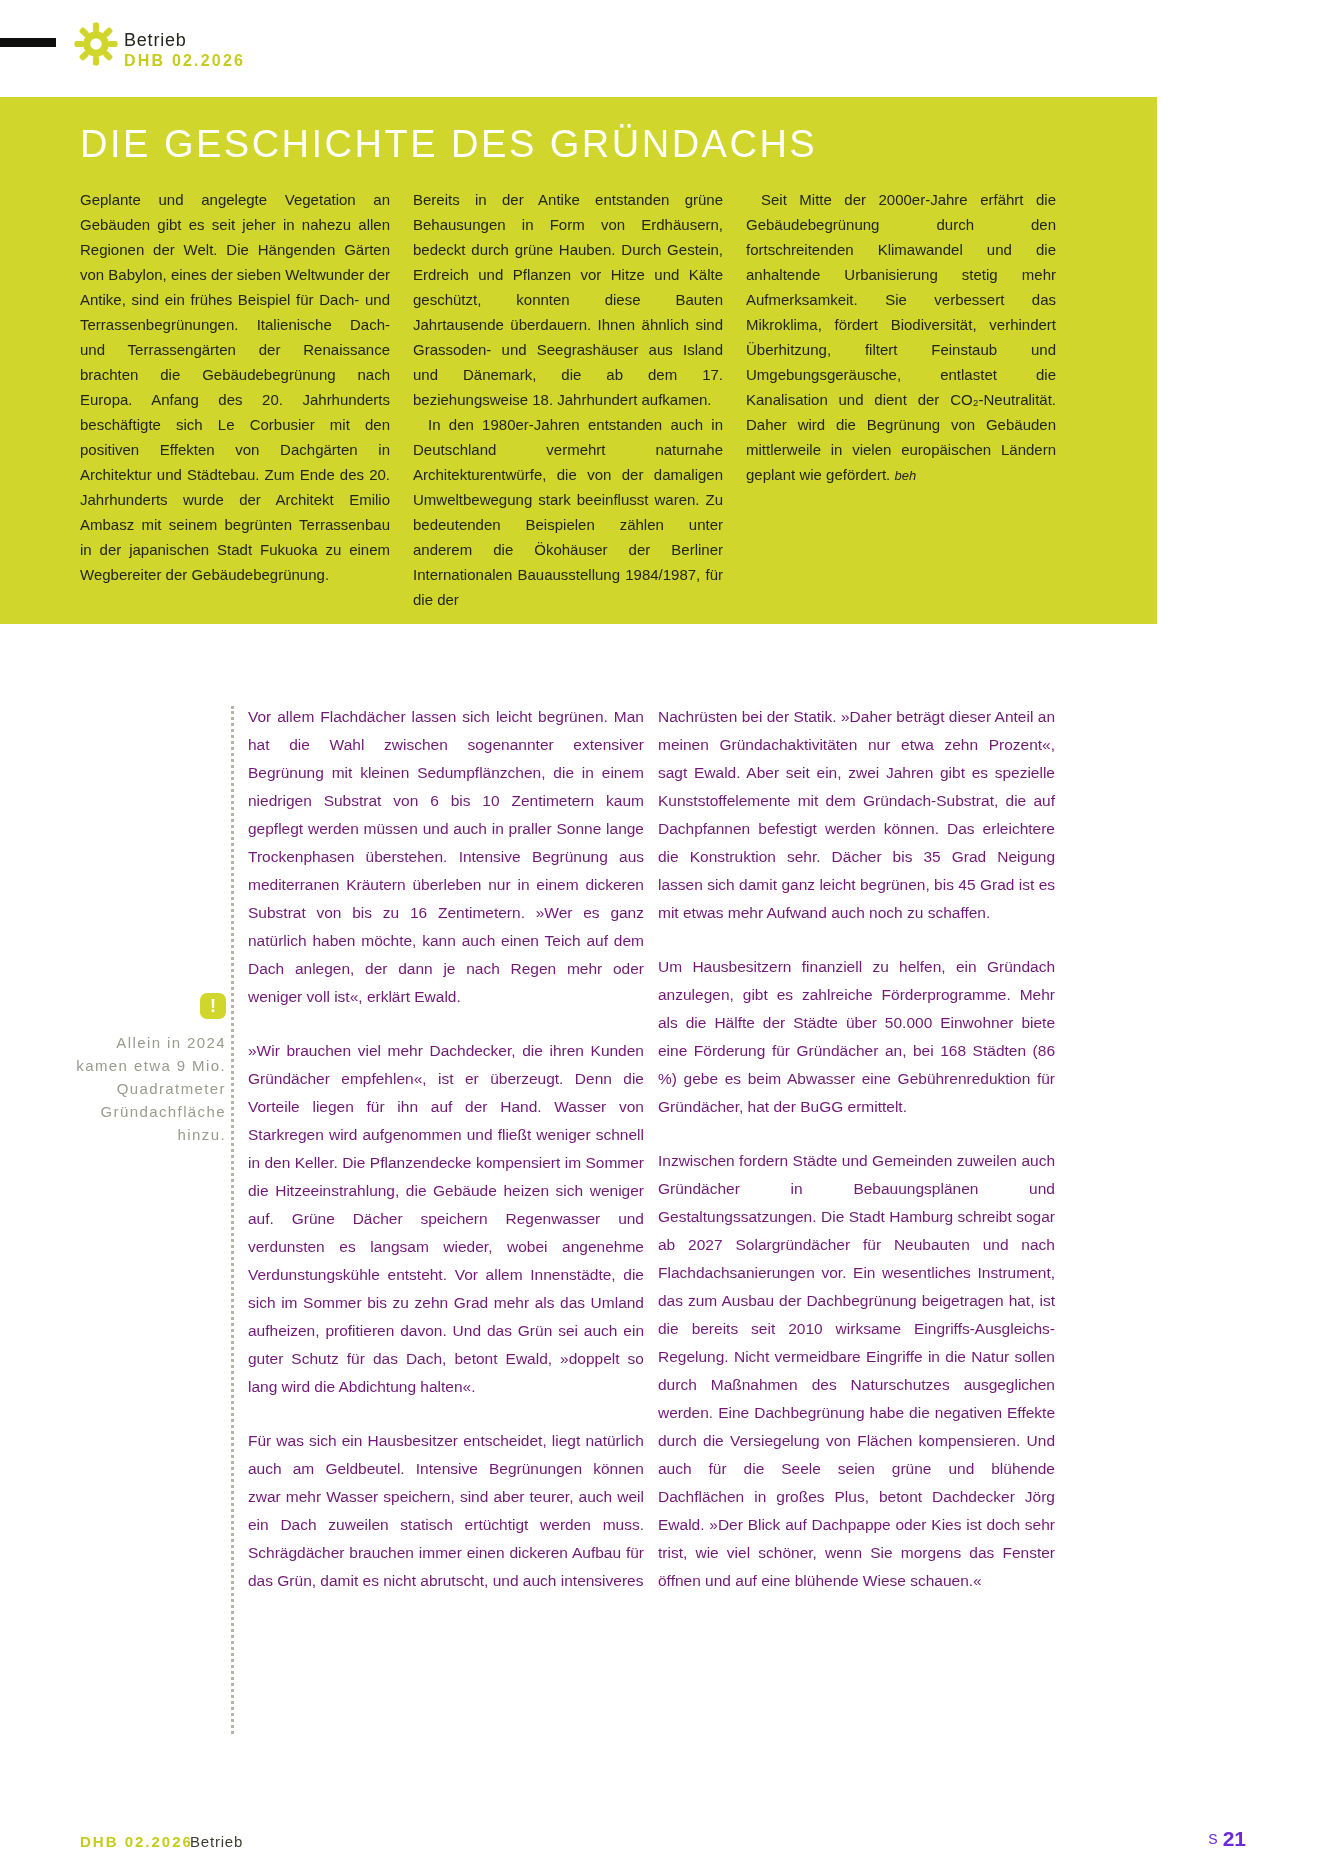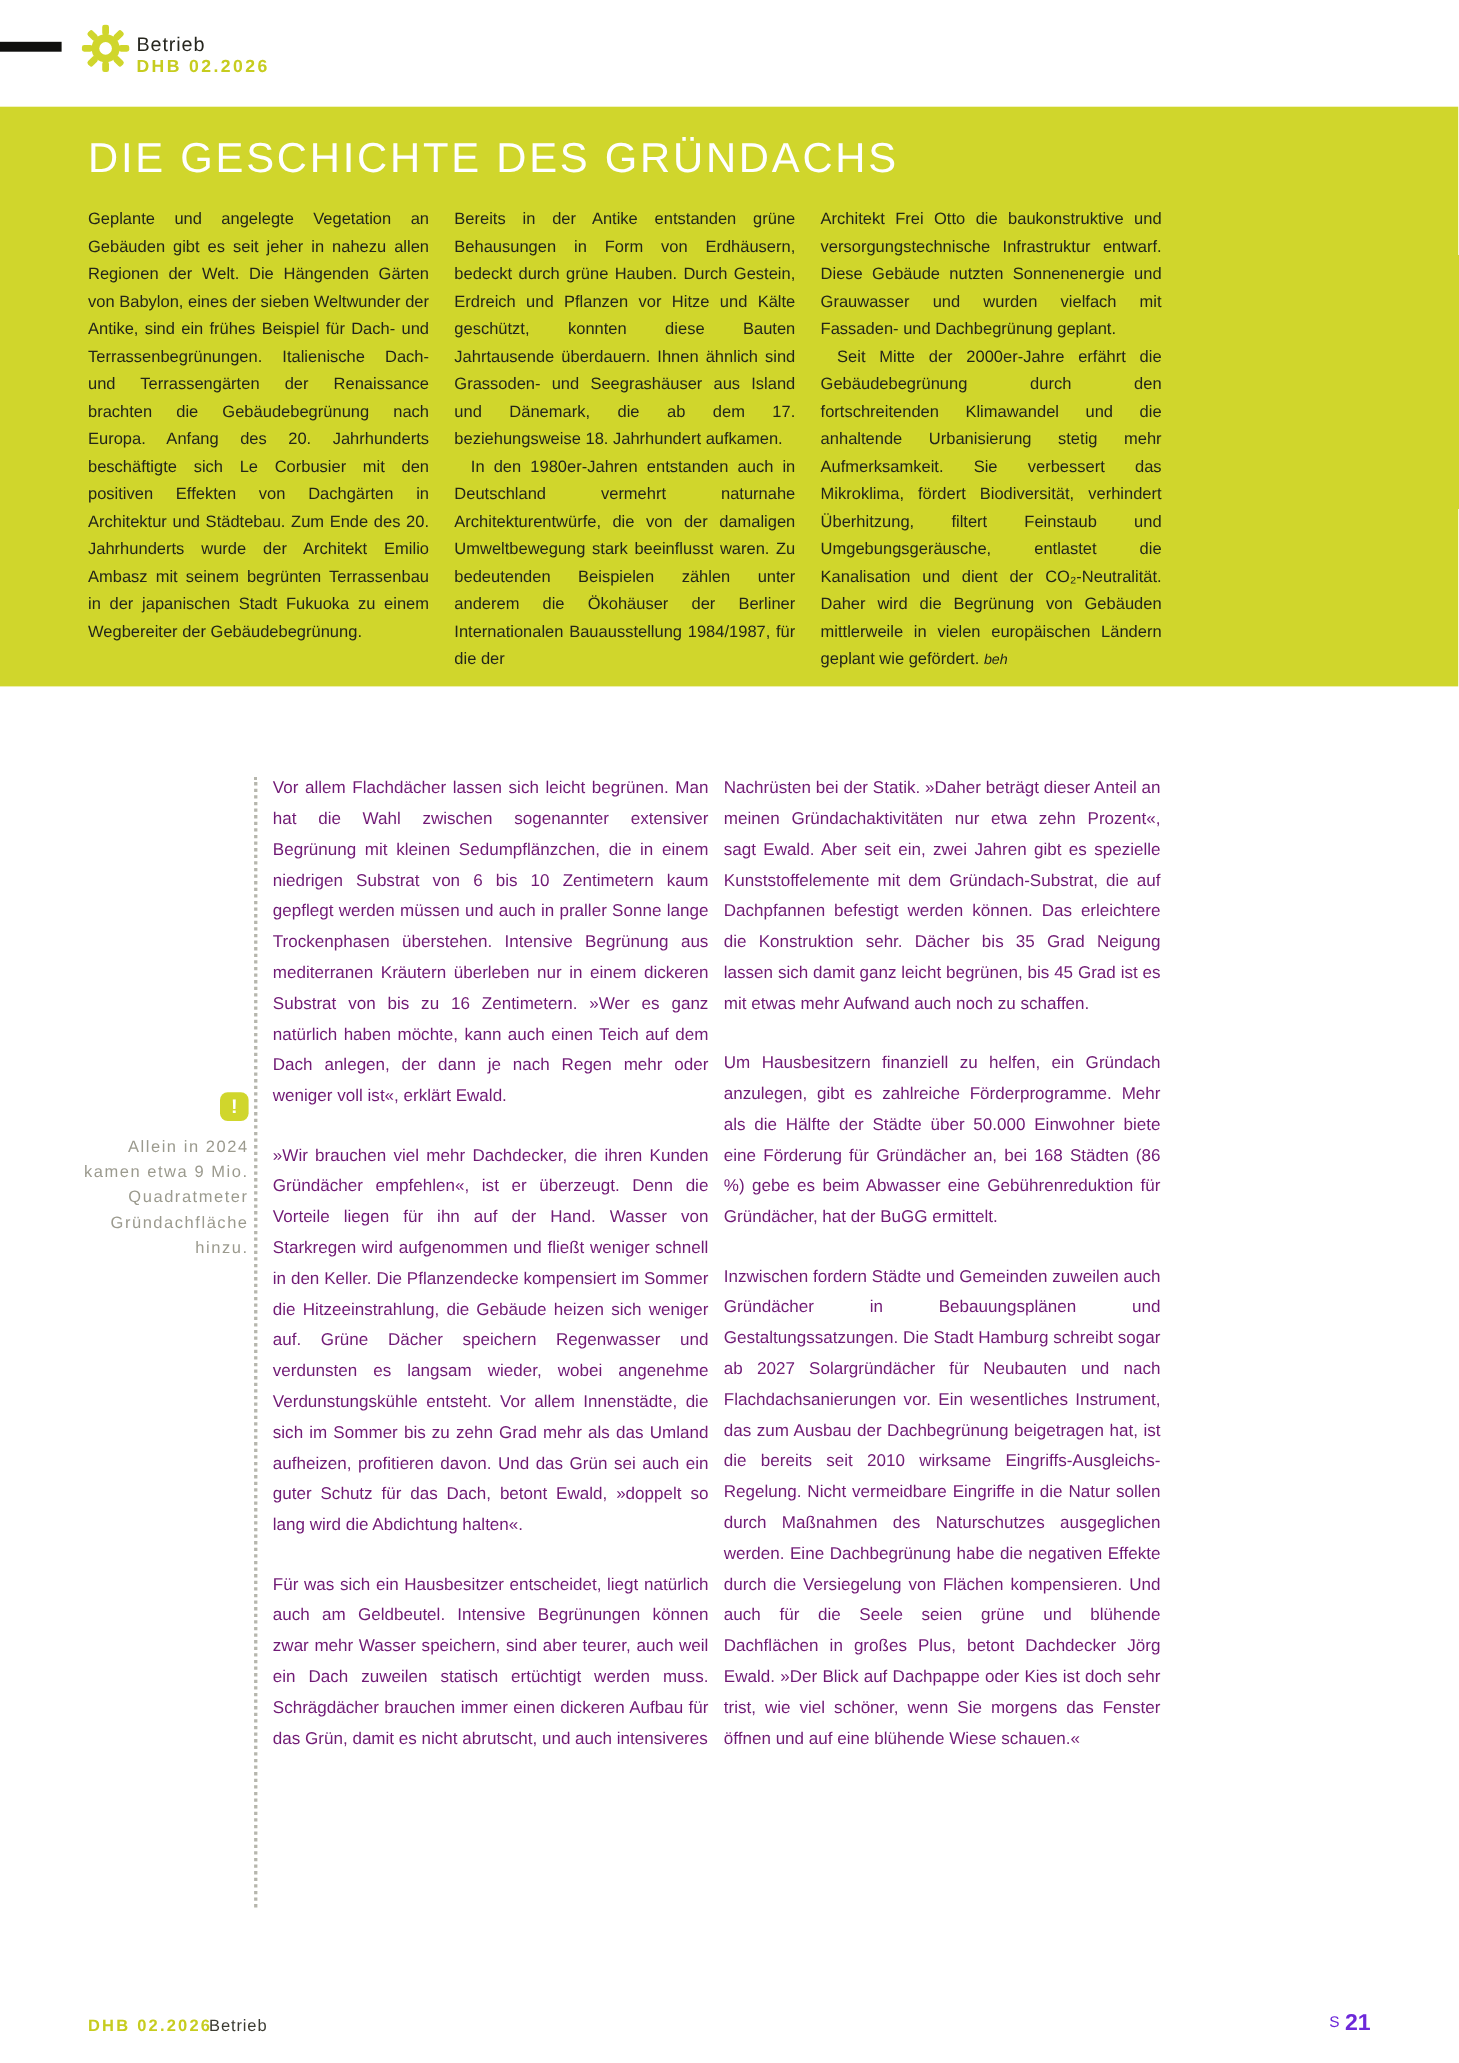--- a/index.html
+++ b/index.html
@@ -30,21 +30,21 @@
   }
   .head-issue {
     position: absolute; left: 124px; top: 52px;
     font-size: 16px; font-weight: bold; letter-spacing: 2.2px;
     color: var(--accent-text, #c6cc1f);
   }
 
   
   .feature {
     position: absolute; left: 0; top: 97px;
-    width: 1326px; height: 527px;
+    width: 1157px; height: 527px;
     background: var(--accent, #d0d62c);
   }
   .feature-title {
     position: absolute; left: 80px; top: 26px;
     font-size: 38px; font-weight: 400;
     letter-spacing: 2.5px; color: #ffffff;
     white-space: nowrap;
   }
   .feature-cols {
     position: absolute; left: 80px; top: 90px;
@@ -147,21 +147,20 @@
     <h1 class="feature-title">DIE GESCHICHTE DES GRÜNDACHS</h1>
     <div class="feature-cols">
       <div class="fcol">
         <p>Geplante und angelegte Vegetation an Gebäuden gibt es seit jeher in nahezu allen Regionen der Welt. Die Hängenden Gärten von Babylon, eines der sieben Weltwunder der Antike, sind ein frühes Beispiel für Dach- und Terrassenbegrünungen. Italienische Dach- und Terrassengärten der Renaissance brachten die Gebäudebegrünung nach Europa. Anfang des 20. Jahrhunderts beschäftigte sich Le Corbusier mit den positiven Effekten von Dachgärten in Architektur und Städtebau. Zum Ende des 20. Jahrhunderts wurde der Architekt Emilio Ambasz mit seinem begrünten Terrassenbau in der japanischen Stadt Fukuoka zu einem Wegbereiter der Gebäudebegrünung.</p>
       </div>
       <div class="fcol">
         <p>Bereits in der Antike entstanden grüne Behausungen in Form von Erdhäusern, bedeckt durch grüne Hauben. Durch Gestein, Erdreich und Pflanzen vor Hitze und Kälte geschützt, konnten diese Bauten Jahrtausende überdauern. Ihnen ähnlich sind Grassoden- und Seegrashäuser aus Island und Dänemark, die ab dem 17. beziehungsweise 18. Jahrhundert aufkamen.</p>
         <p class="indent">In den 1980er-Jahren entstanden auch in Deutschland vermehrt naturnahe Architekturentwürfe, die von der damaligen Umweltbewegung stark beeinflusst waren. Zu bedeutenden Beispielen zählen unter anderem die Ökohäuser der Berliner Internationalen Bauausstellung 1984/1987, für die der</p>
       </div>
       <div class="fcol">
-        <p>Architekt Frei Otto die baukonstruktive und versorgungstechnische Infrastruktur entwarf. Diese Gebäude nutzten Sonnenenergie und Grauwasser und wurden vielfach mit Fassaden- und Dachbegrünung geplant.</p>
         <p class="indent"><span>Seit Mitte der 2000er-Jahre erfährt die Gebäudebegrünung durch den fortschreitenden Klimawandel und die anhaltende Urbanisierung stetig mehr Aufmerksamkeit. Sie verbessert das Mikroklima, fördert Biodiversität, verhindert Überhitzung, filtert Feinstaub und Umgebungsgeräusche, entlastet die Kanalisation und dient der CO₂-Neutralität. Daher wird die Begrünung von Gebäuden mittlerweile in vielen europäischen Ländern geplant wie gefördert.</span> <em class="author">beh</em></p>
       </div>
     </div>
   </section>
 
   <div class="dotline"></div>
 
   <aside class="callout">
     <span class="callout-icon">!</span>
     <div class="callout-lines">

